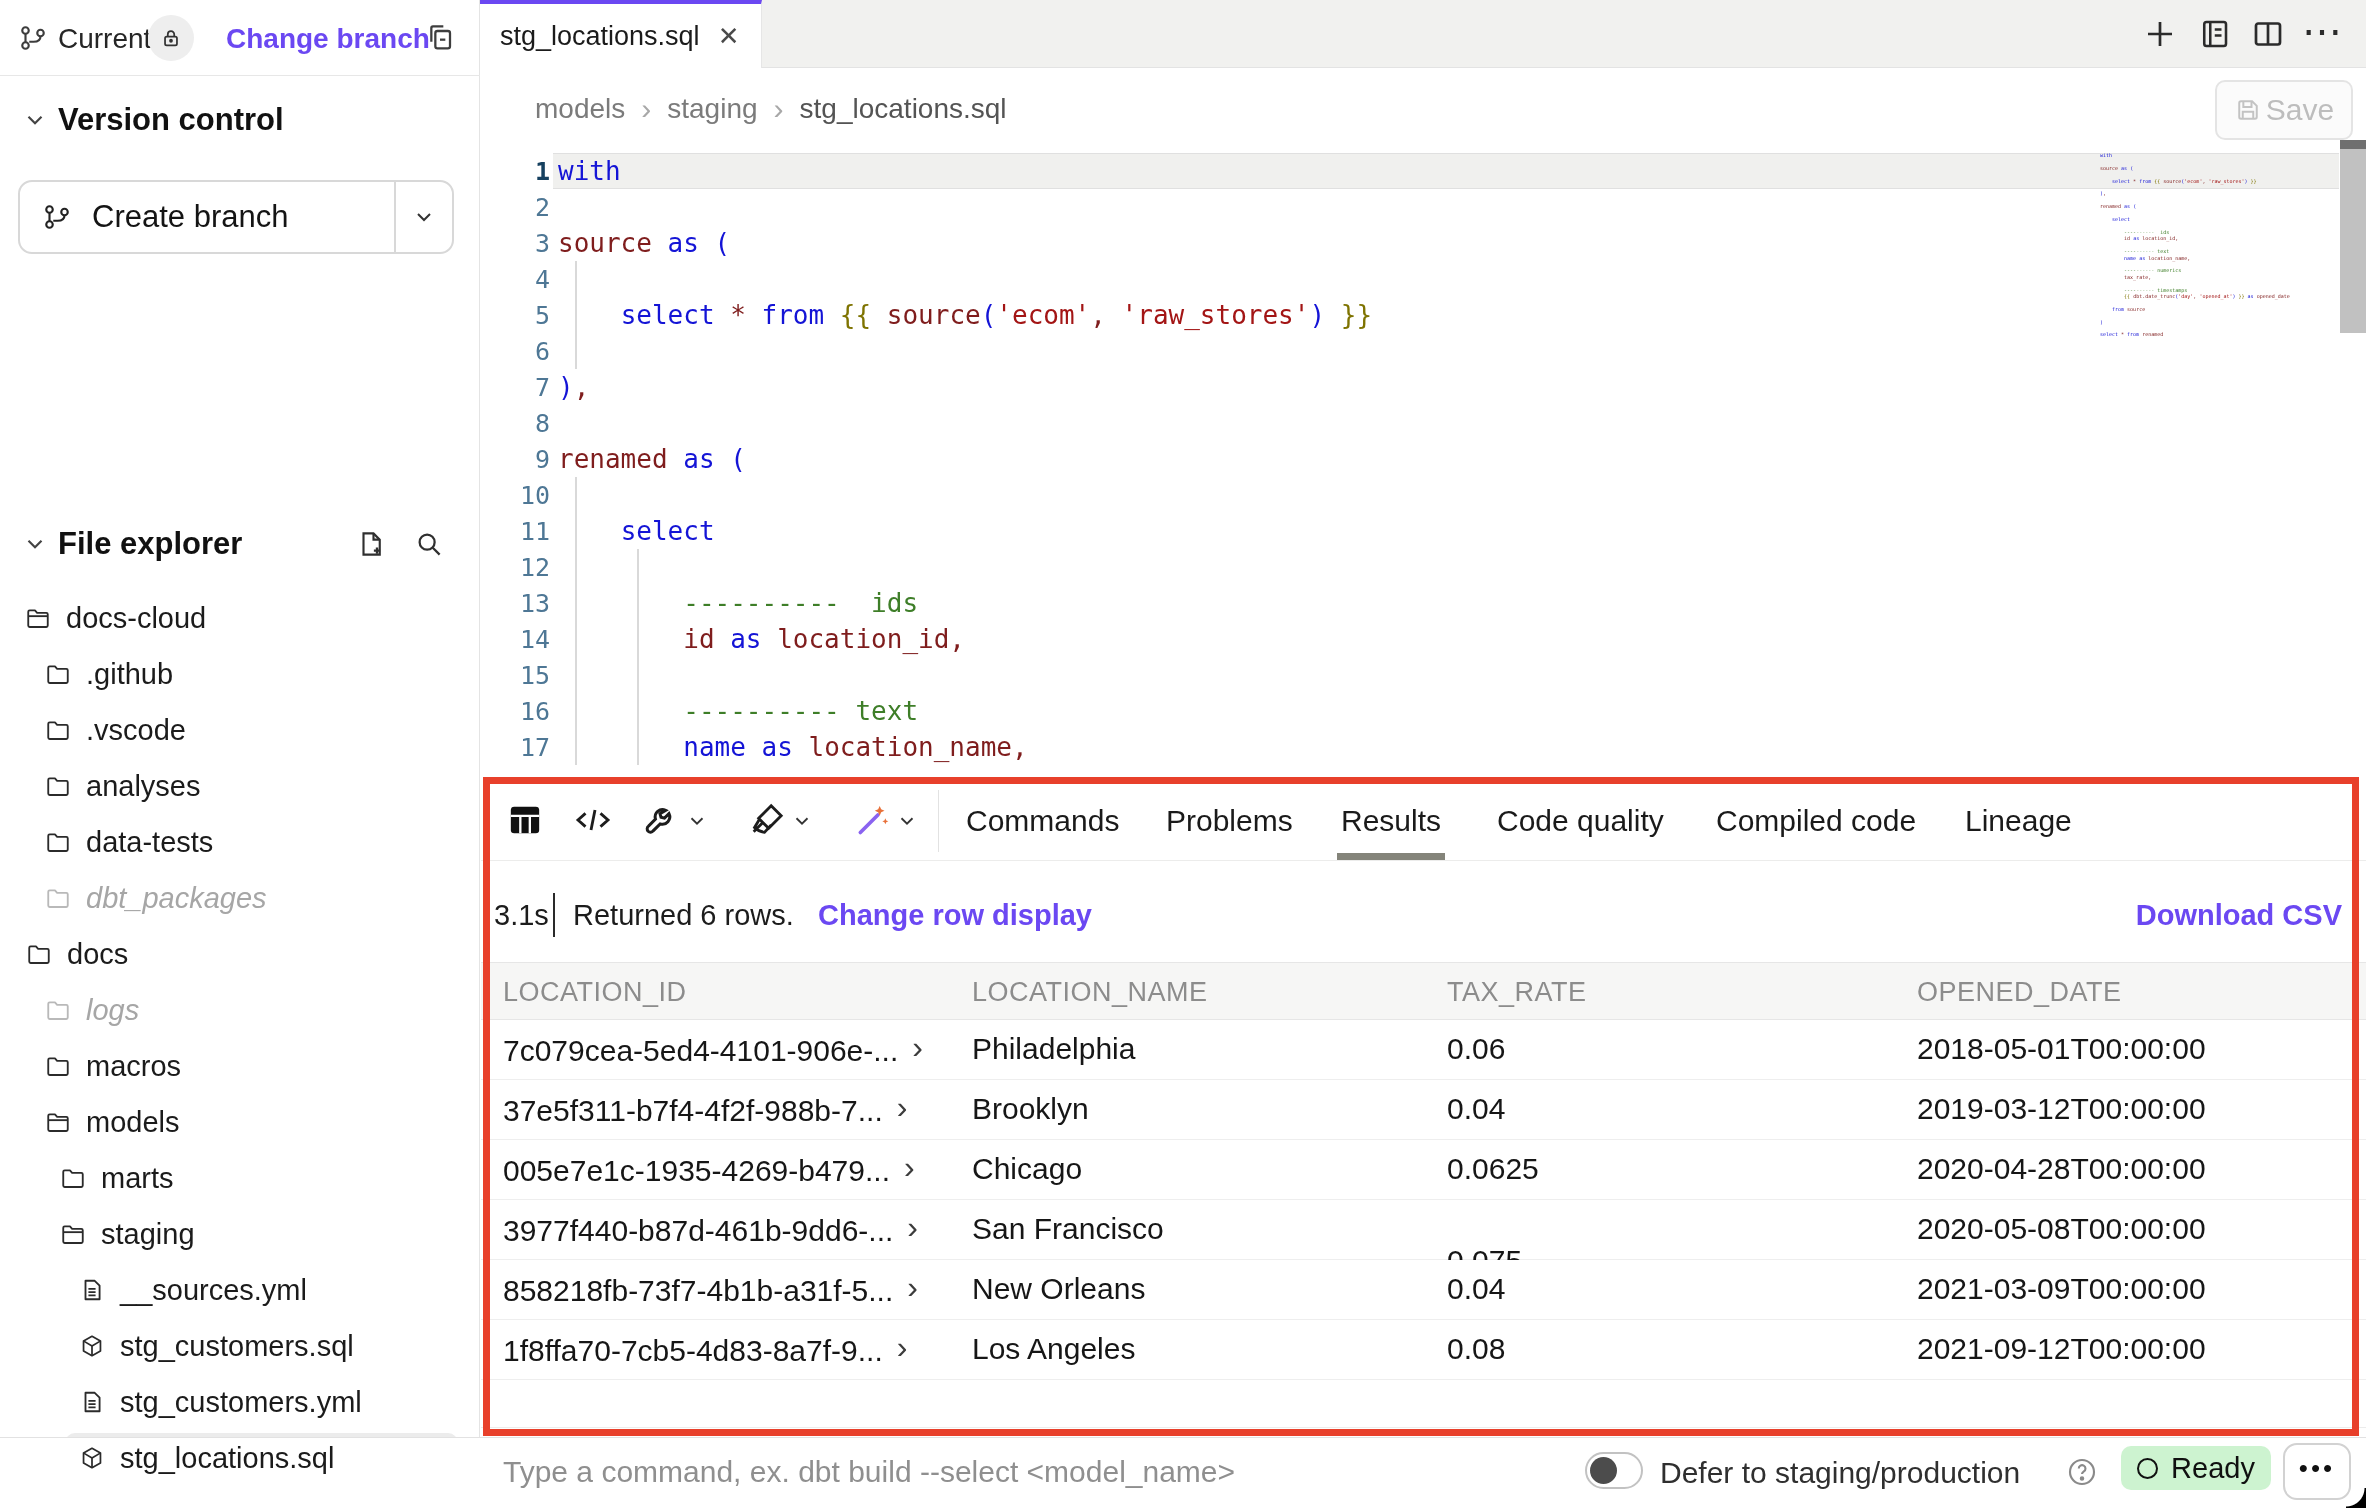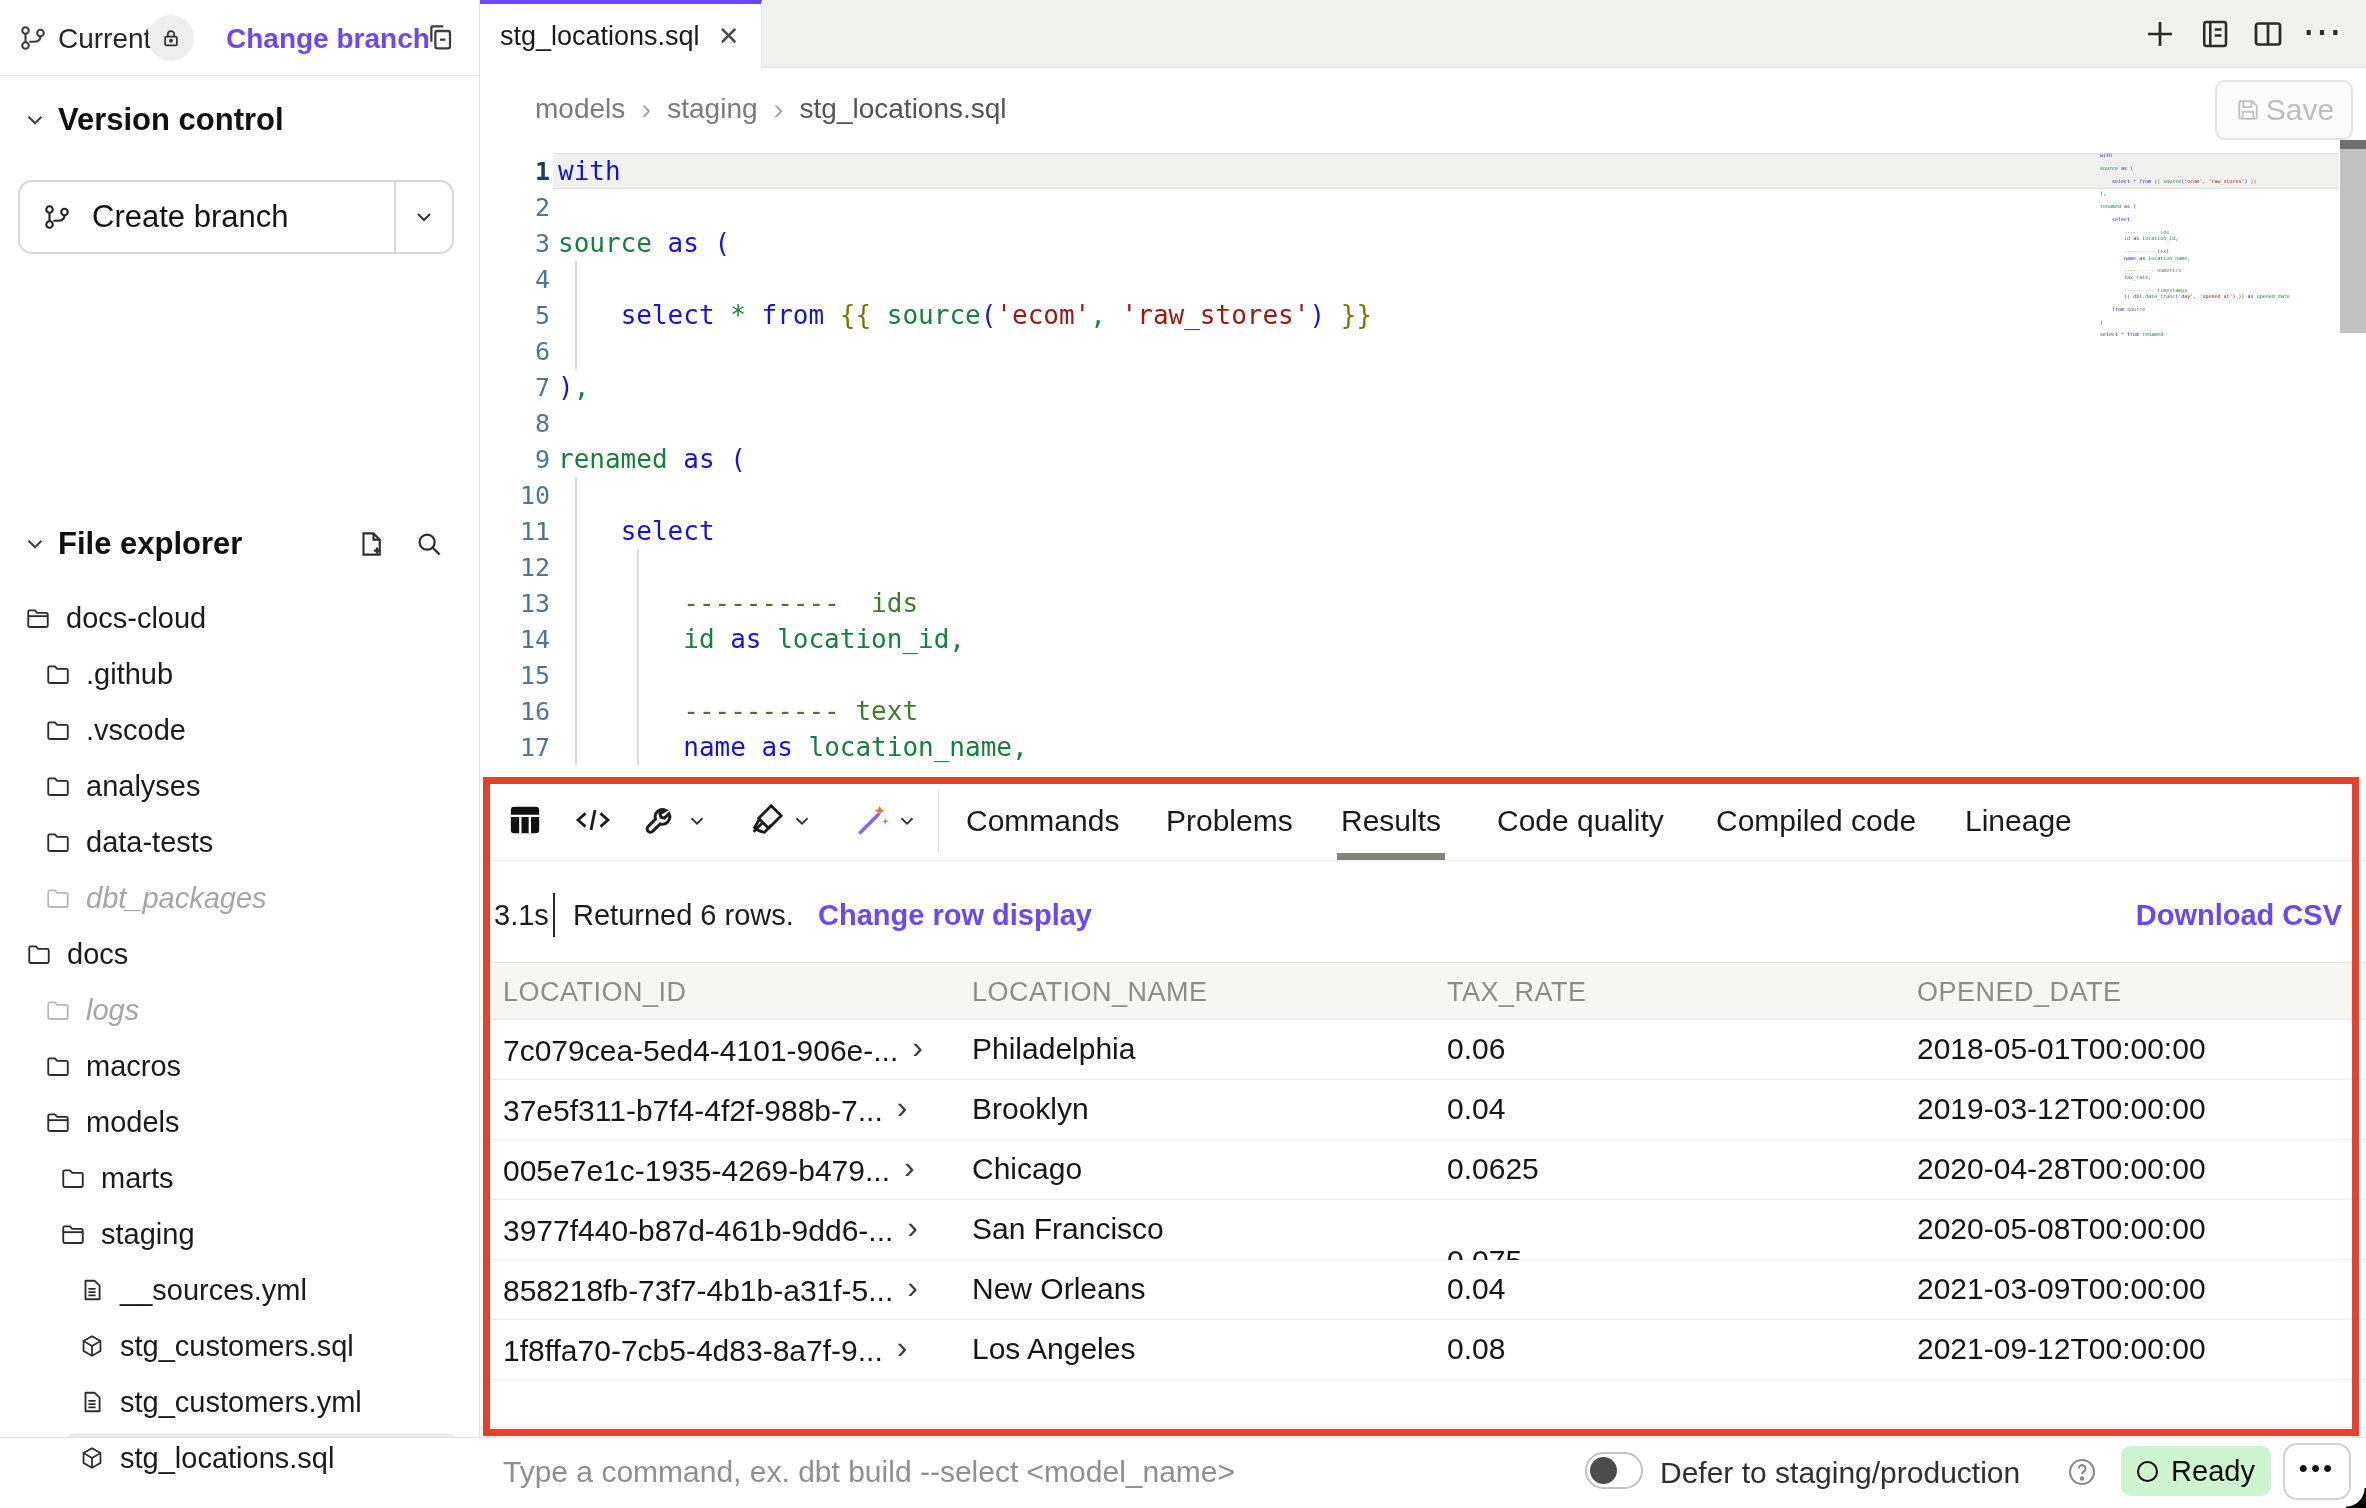--- a/index.html
+++ b/index.html
@@ -48,21 +48,21 @@
   .save-btn svg{width:28px;height:28px;color:#c3c3c3;}
   .save-label{font-size:30px;color:#bdbdbd;}
   
   .editor{position:absolute;left:480px;top:150px;width:1886px;height:632px;background:#fff;overflow:hidden;}
   .cur-line{position:absolute;left:73px;top:3px;width:1786px;height:36px;background:#f0f0ee;border-top:1px solid #e0e0e0;border-bottom:1px solid #e0e0e0;box-sizing:border-box;}
   .guide{position:absolute;width:2px;background:#d9d9d9;}
   .cl{position:absolute;left:0;height:36px;display:flex;align-items:center;width:100%;}
   .cl .gut{width:70px;padding-right:8px;text-align:right;font-family:"DejaVu Sans Mono",monospace;font-size:25px;color:#4e7795;flex:0 0 auto;}
   .cl.active .gut{color:#16405f;font-weight:bold;}
   .cl pre{margin:0;font-family:"DejaVu Sans Mono",monospace;font-size:26px;line-height:36px;}
-  .tk-kw{color:#1414d6;} .tk-pl{color:#15803d;} .tk-st{color:#a31515;} .tk-jj{color:#7e7300;} .tk-cm{color:#3e7e28;}
+  .tk-kw{color:#1414d6;} .tk-pl{color:#7f1d1d;} .tk-st{color:#a31515;} .tk-jj{color:#7e7300;} .tk-cm{color:#3e7e28;}
   .minimap{position:absolute;left:1620px;top:2px;width:150px;}
   .minimap pre{margin:0;font-family:"DejaVu Sans Mono",monospace;font-size:5px;line-height:6.4px;}
   .scrollbar-cap{position:absolute;left:2340px;top:140px;width:26px;height:9px;background:#6f6f6f;z-index:5;}
   .scrollbar-thumb{position:absolute;left:2340px;top:149px;width:26px;height:184px;background:#c1c1c1;z-index:5;cursor:grab;}
   
   .panel-tabsrow{position:absolute;left:481px;top:782px;width:1885px;height:79px;background:#fff;border-bottom:1px solid #ececeb;box-sizing:border-box;}
   .pt-icon{position:absolute;width:40px;height:40px;top:18px;color:#1d1d1d;cursor:pointer;}
   .pt-chev{position:absolute;width:22px;height:22px;top:28px;color:#333;cursor:pointer;}
   .pt-divider{position:absolute;top:8px;width:1px;height:62px;background:#e2e2e2;}
   .ptab{position:absolute;top:0;height:78px;line-height:78px;font-size:30px;color:#1a1a1a;cursor:pointer;}
@@ -79,21 +79,21 @@
   .rt-cell{position:absolute;top:12px;font-size:30px;color:#161616;white-space:nowrap;}
   .rt-exp{display:inline-block;margin-left:14px;font-size:32px;color:#3c3c3c;transform:translateY(-3px);cursor:pointer;}
   .rt-tail{position:absolute;left:481px;top:1427px;width:1885px;height:1px;background:#ececeb;}
   
   .footer{position:absolute;left:0;top:1437px;width:2366px;height:71px;background:#fff;border-top:1px solid #e2e2e2;box-sizing:border-box;}
   .cmd-placeholder{position:absolute;left:503px;top:17px;font-size:30px;color:#8f8f8f;cursor:text;white-space:nowrap;}
   .toggle{position:absolute;left:1585px;top:14px;width:58px;height:37px;border:2px solid #c2c2c2;border-radius:20px;background:#fff;box-sizing:border-box;cursor:pointer;}
   .knob{position:absolute;left:3px;top:3px;width:27px;height:27px;border-radius:50%;background:#4c4c4c;}
   .defer-label{position:absolute;left:1660px;top:18px;font-size:30px;color:#2f2f2f;}
   .help-ic{position:absolute;left:2066px;top:18px;width:32px;height:32px;cursor:pointer;}
-  .ready-btn{position:absolute;left:2121px;top:8px;width:150px;height:50px;border-radius:10px;background:#cdf3d0;display:flex;align-items:center;justify-content:center;gap:13px;cursor:pointer;}
+  .ready-btn{position:absolute;left:2121px;top:8px;width:150px;height:44px;border-radius:10px;background:#cdf3d0;display:flex;align-items:center;justify-content:center;gap:13px;cursor:pointer;}
   .ready-dot{width:21px;height:21px;border:2.5px solid #111;border-radius:50%;box-sizing:border-box;}
   .ready-label{font-size:29px;font-weight:500;color:#101010;}
   .more-btn{position:absolute;left:2283px;top:5px;width:68px;height:57px;border:2px solid #d2d2d2;border-radius:14px;background:#fff;display:flex;align-items:center;justify-content:center;box-sizing:border-box;cursor:pointer;}
   .more-btn span{font-size:26px;letter-spacing:3px;color:#111;transform:translateY(-3px);}
   
   .red-box{position:absolute;left:483px;top:777px;width:1876px;height:659px;border:7px solid #e8402b;box-sizing:border-box;z-index:40;pointer-events:none;}
   .corner{position:absolute;right:0;bottom:0;width:20px;height:20px;z-index:60;background:radial-gradient(circle 19px at 0 0,rgba(0,0,0,0) 0,rgba(0,0,0,0) 18px,#000 19px);pointer-events:none;}
 </style>
 </head>
 <body>

